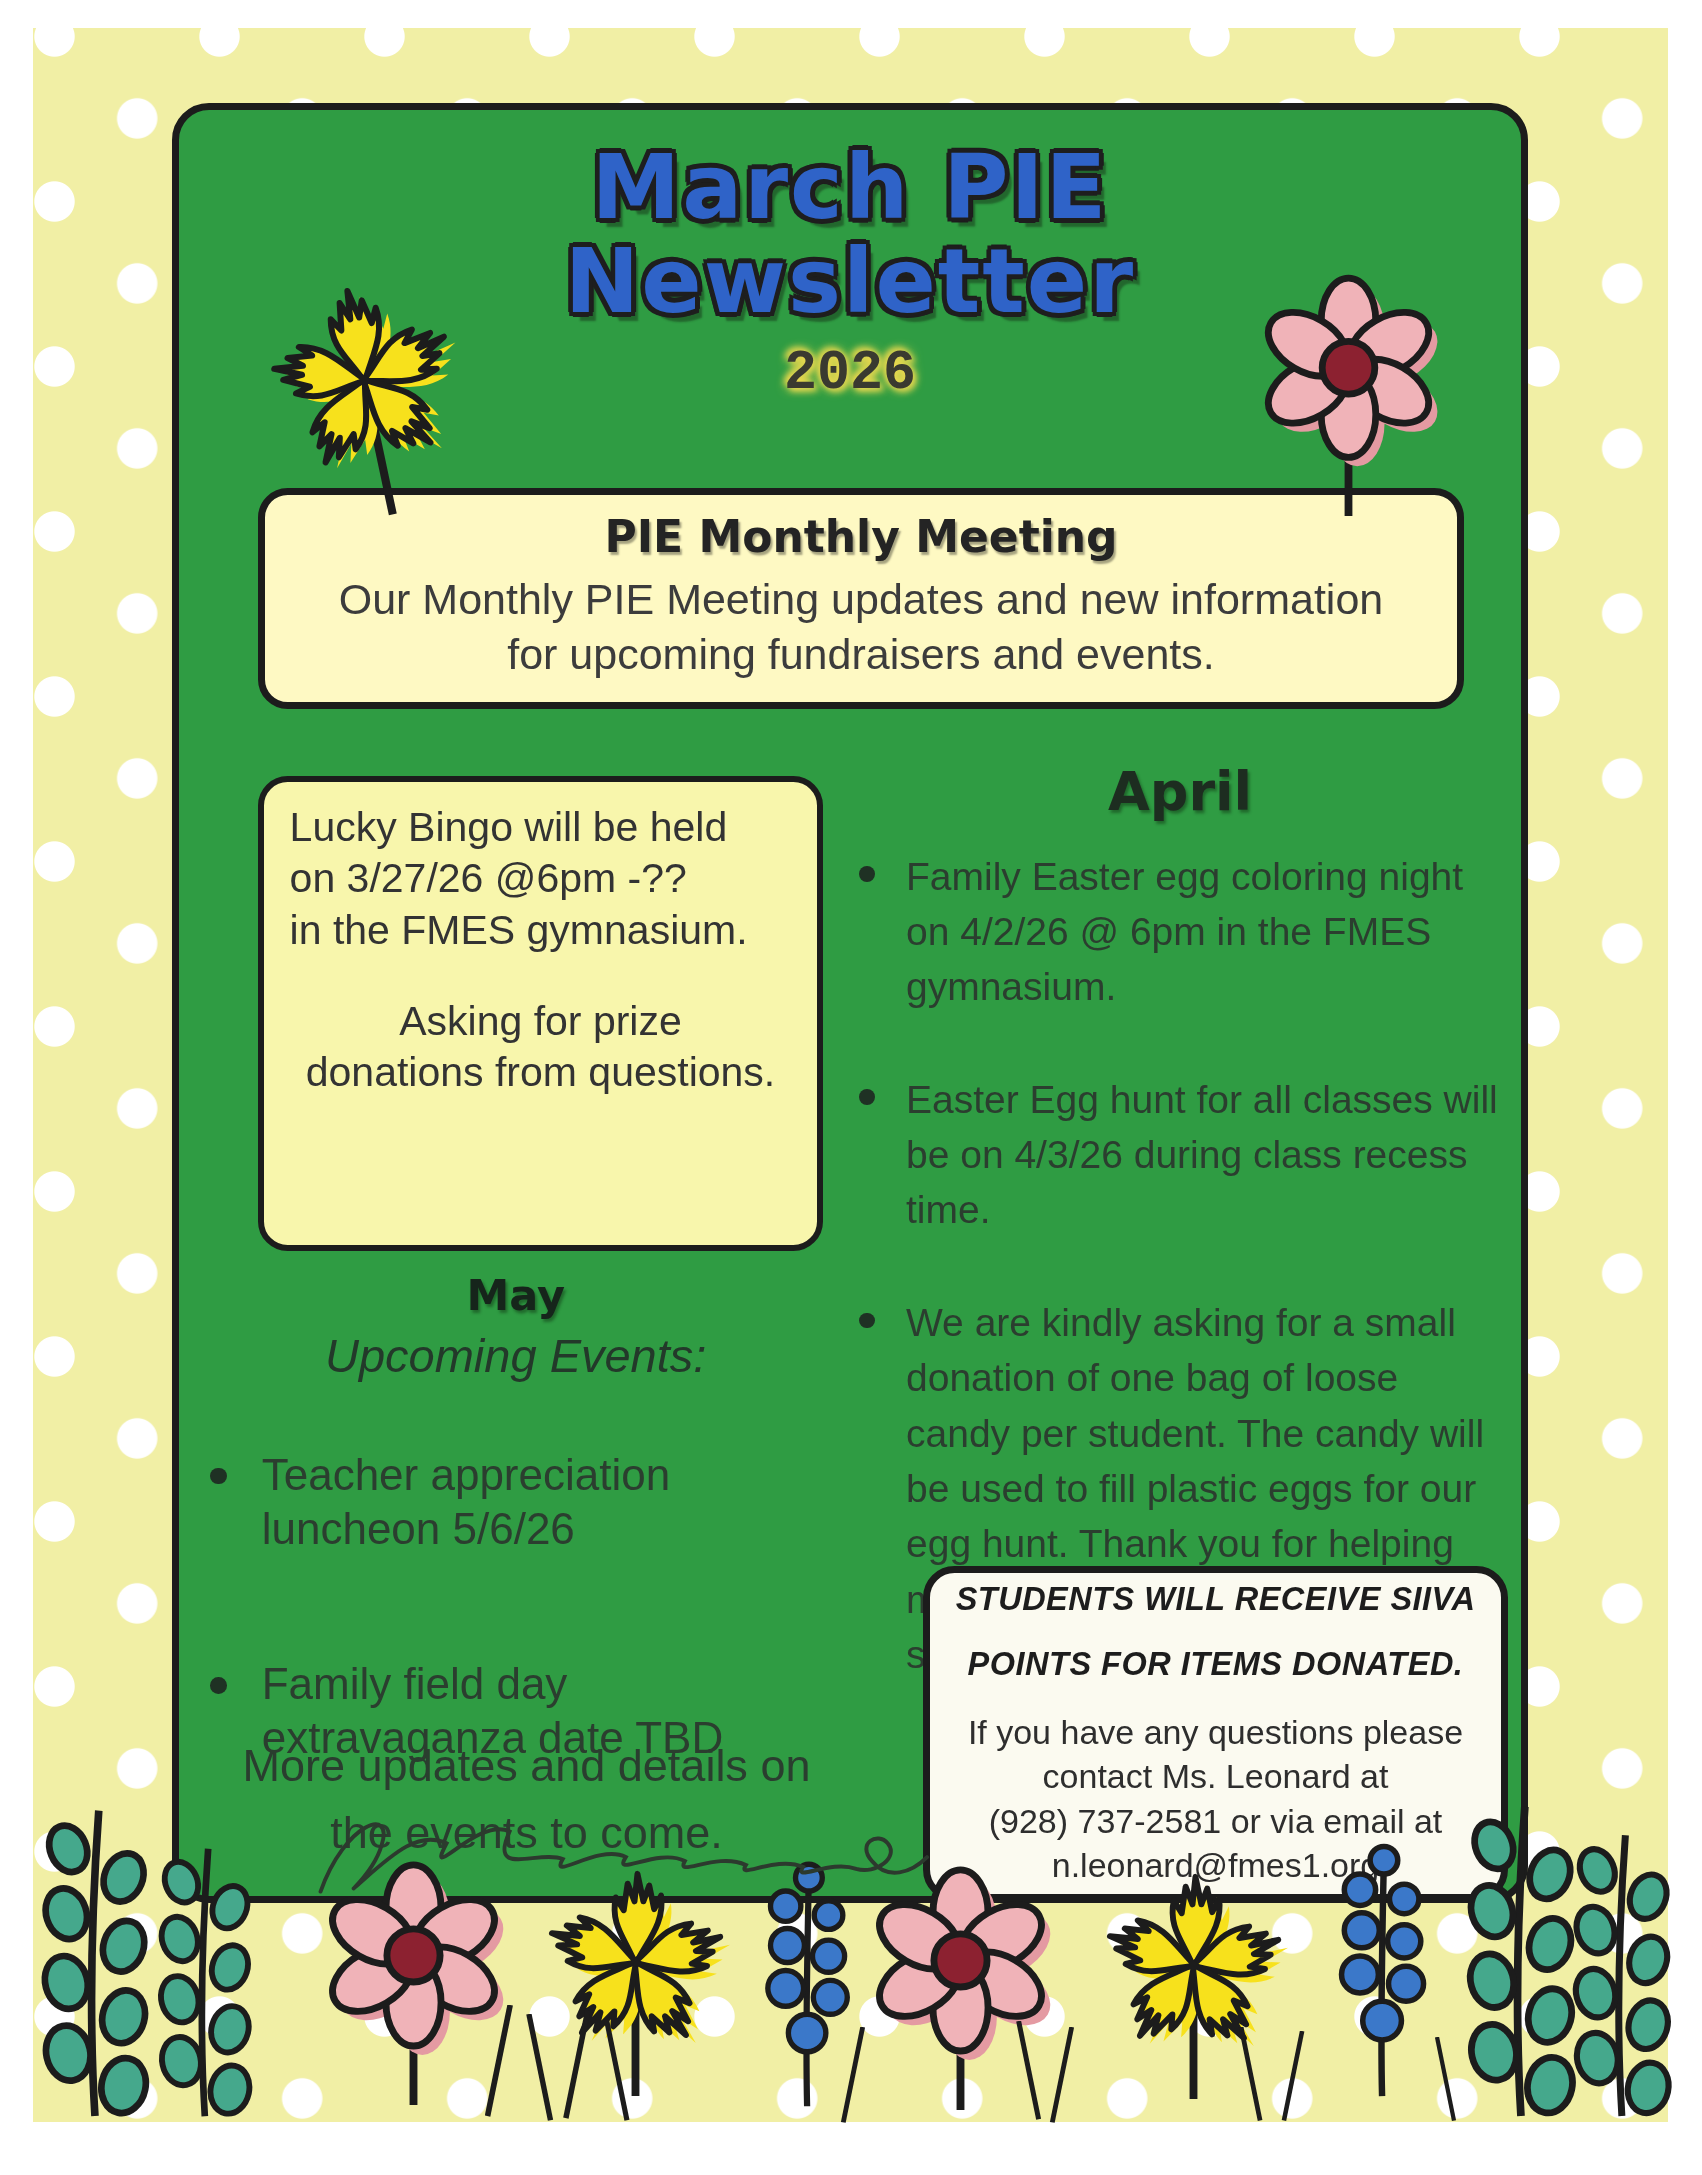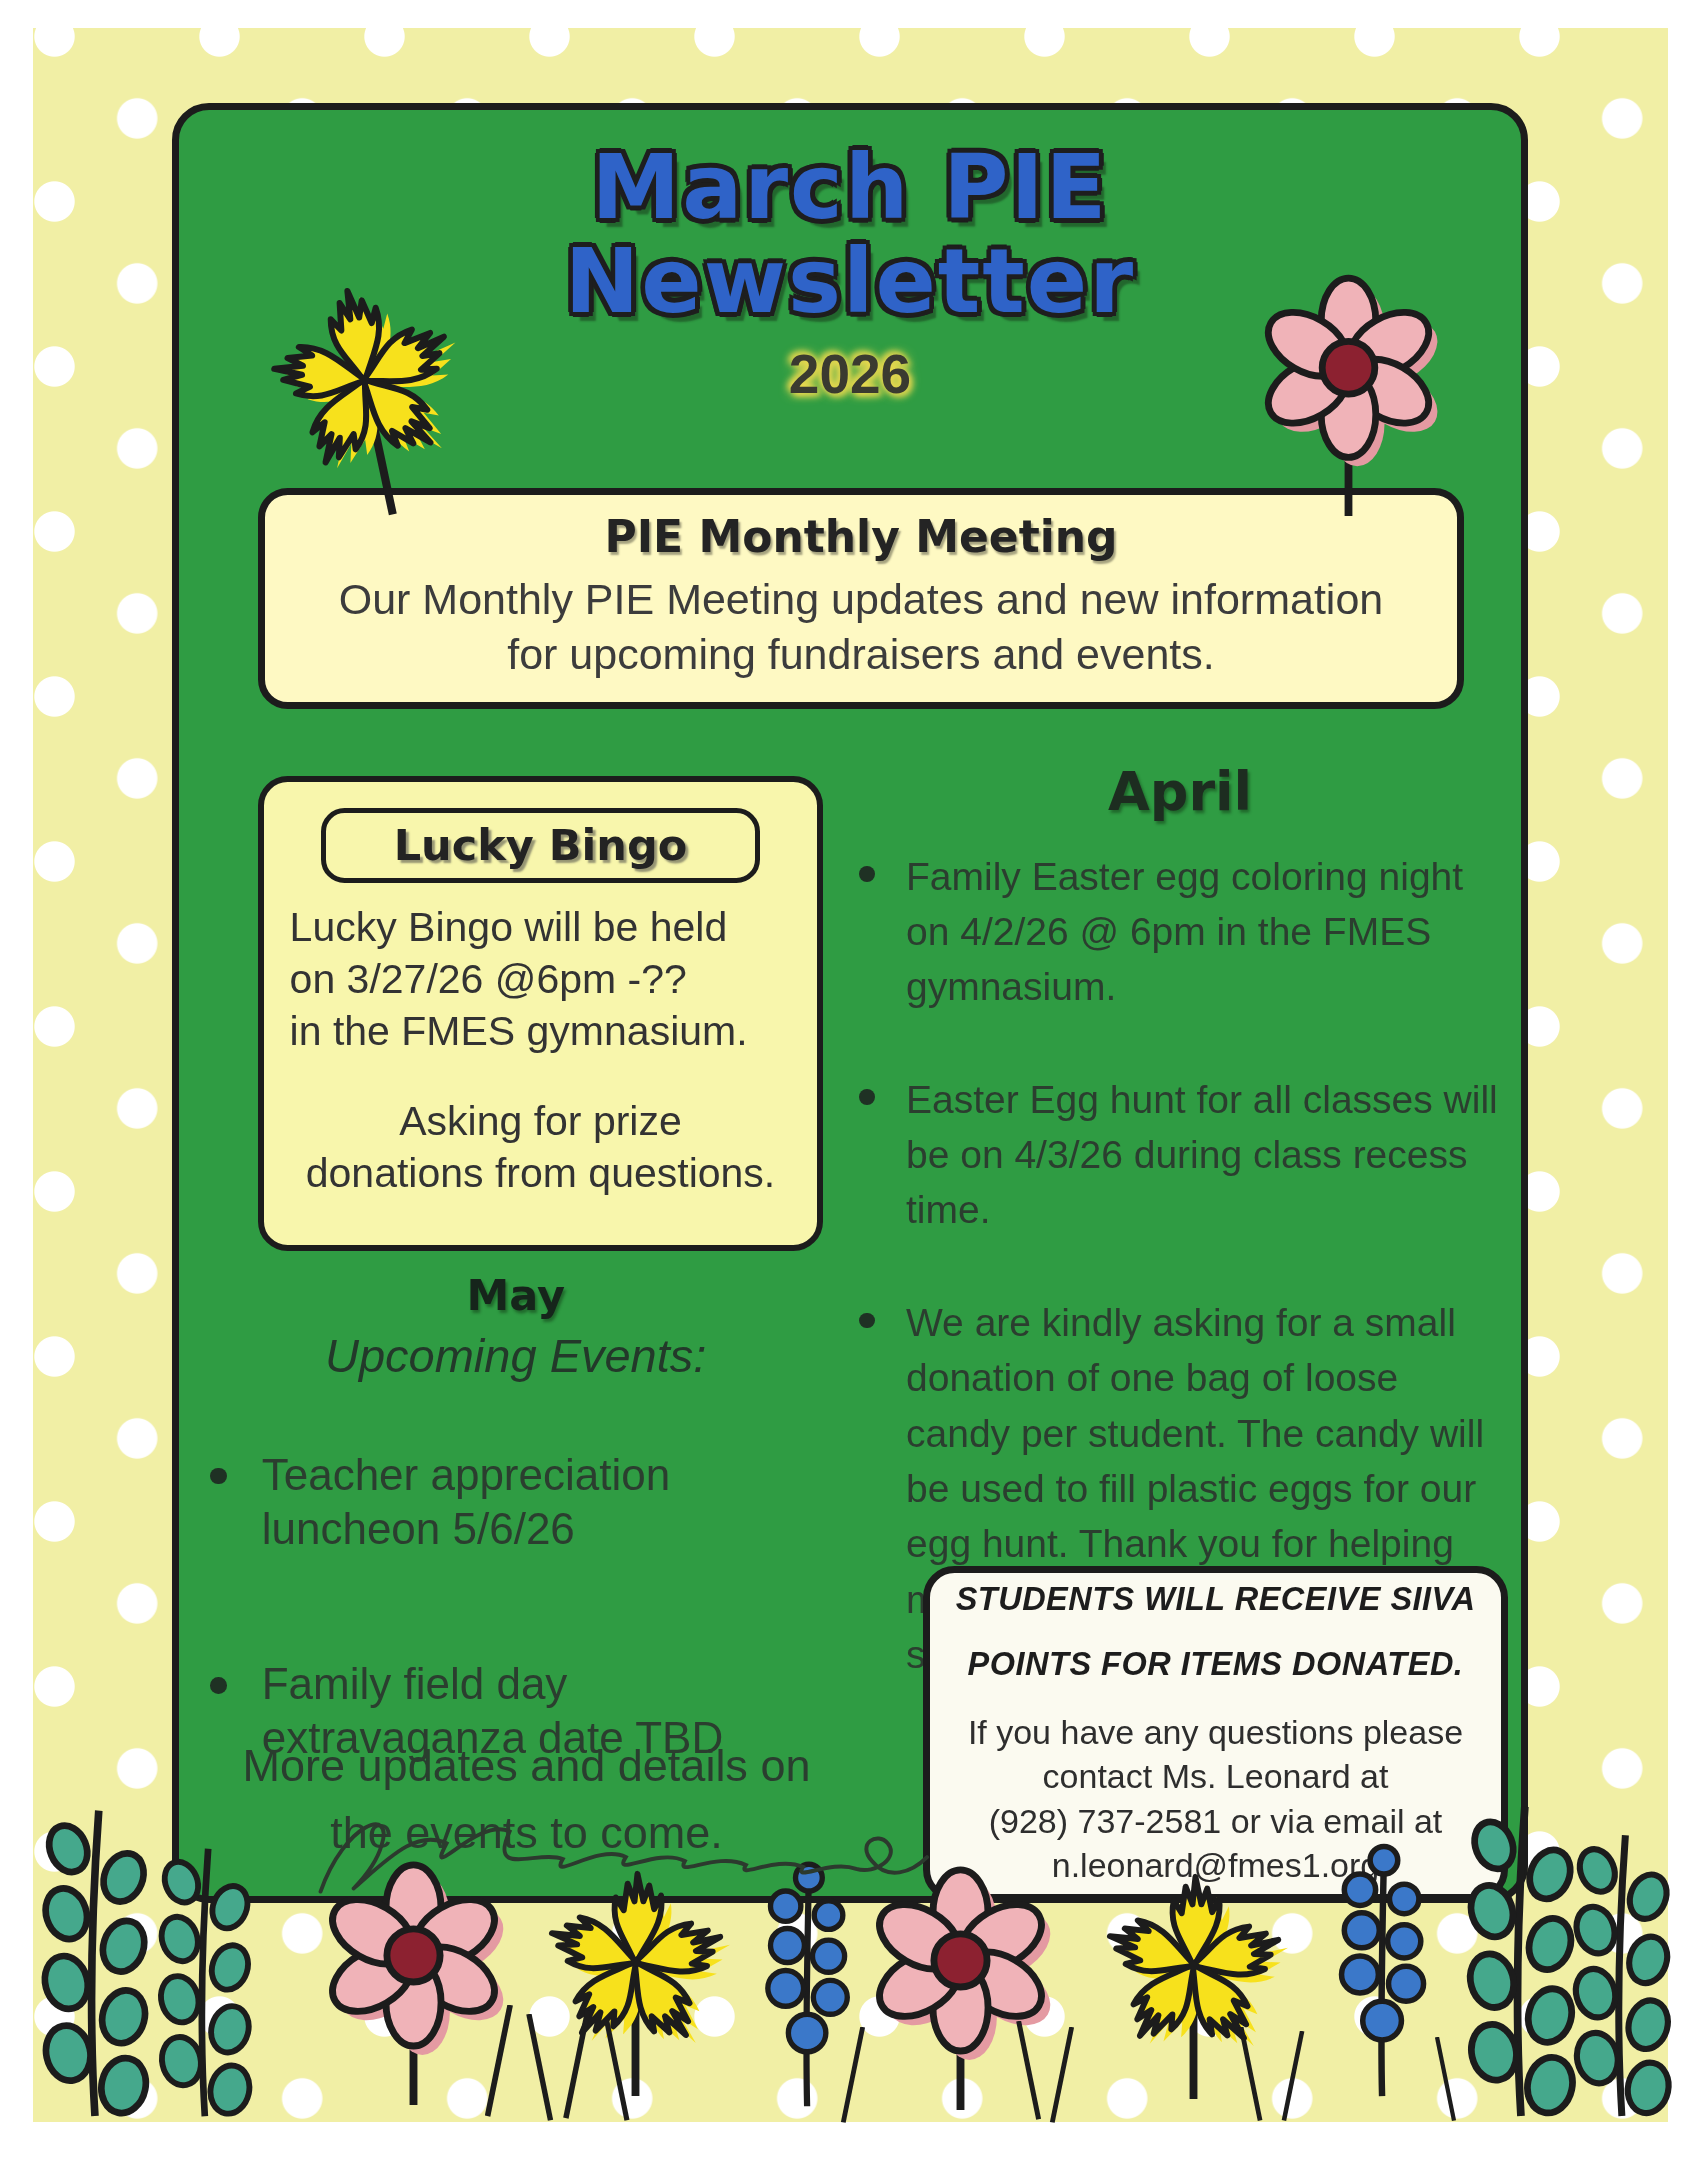--- a/index.html
+++ b/index.html
@@ -14,21 +14,21 @@
          background-size:165px 165px;
          background-position:21.7px 7.9px,104px 91px;}
   
   .panel{position:absolute;left:172px;top:103px;width:1356px;height:1800px;box-sizing:border-box;
          background:#2f9c43;border:7.9px solid #1c1c1c;border-radius:37px;z-index:2;}
   .title{margin-top:29.6px;text-align:center;font-family:"DejaVu Sans",sans-serif;font-weight:bold;
          font-size:89px;line-height:1.06;color:#2f63c8;letter-spacing:2px;
          text-shadow:-3.9px -3.9px 0 #1e1e1e,3.9px -3.9px 0 #1e1e1e,-3.9px 3.9px 0 #1e1e1e,3.9px 3.9px 0 #1e1e1e,
                      -4.9px 0 0 #1e1e1e,4.9px 0 0 #1e1e1e,0 -4.9px 0 #1e1e1e,0 4.9px 0 #1e1e1e,
                      6.9px 8.9px 2px rgba(20,40,20,0.45);}
-  .year{margin-top:13.8px;text-align:center;font-family:Liberation Sans, sans-serif;font-weight:bold;
+  .year{margin-top:13.8px;text-align:center;font-family:Liberation Mono, monospace;font-weight:bold;
         font-size:55px;color:#3a3a30;
         text-shadow:3px 3px 5.9px #ecd94e,-3px -3px 5.9px #ecd94e,0 0 11.8px #f2e25a;}
   
   .meeting-box{position:absolute;left:79px;top:378px;width:1206px;height:221px;box-sizing:border-box;
                background:#fef9c3;border:7.9px solid #1c1c1c;border-radius:29.6px;text-align:center;}
   .meeting-title{margin-top:15.8px;font-family:"DejaVu Sans",sans-serif;font-weight:bold;font-size:44px;
                  color:#242424;text-shadow:2px 3px 2px rgba(0,0,0,0.35);}
   .meeting-body{margin-top:9.9px;font-size:43px;color:#3c3c3c;line-height:1.28;}
   
   .bingo-box{position:absolute;left:79px;top:666px;width:565px;height:475px;box-sizing:border-box;
@@ -160,21 +160,20 @@
 
     <div class="meeting-box">
       <div class="meeting-title">PIE Monthly Meeting</div>
       <div class="meeting-body">
         <div>Our Monthly PIE Meeting updates and new information</div>
         <div>for upcoming fundraisers and events.</div>
       </div>
     </div>
 
     <div class="bingo-box">
-      <div class="bingo-label">Lucky Bingo</div>
       <div class="bingo-body">
         <div>Lucky Bingo will be held</div>
         <div>on 3/27/26 @6pm -??</div>
         <div>in the FMES gymnasium.</div>
         <div class="bingo-footer">
           <div>Asking for prize</div>
           <div>donations from questions.</div>
         </div>
       </div>
     </div>

